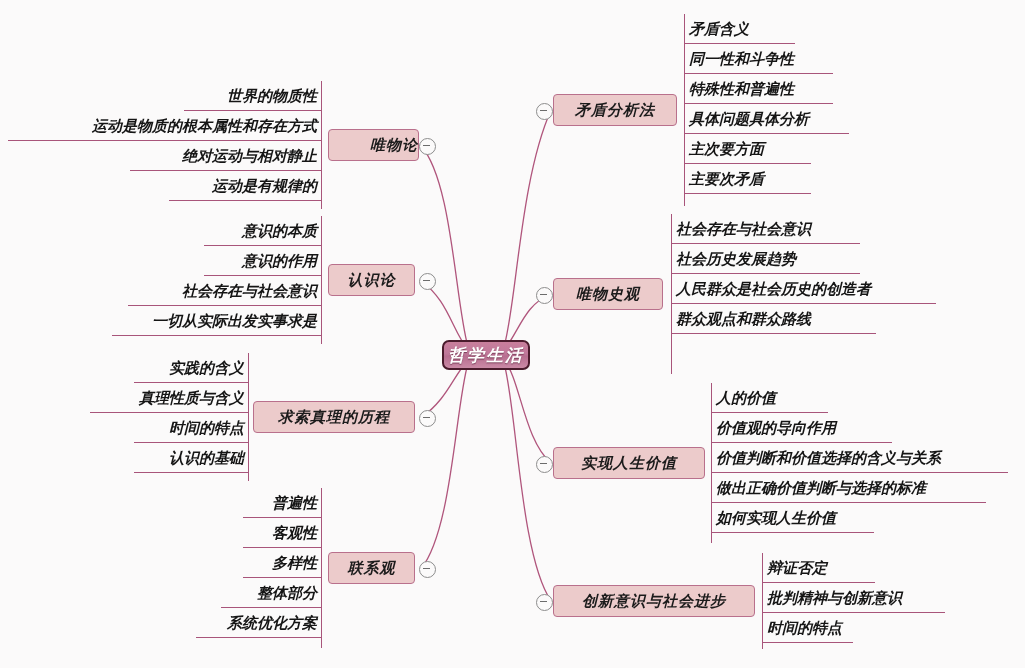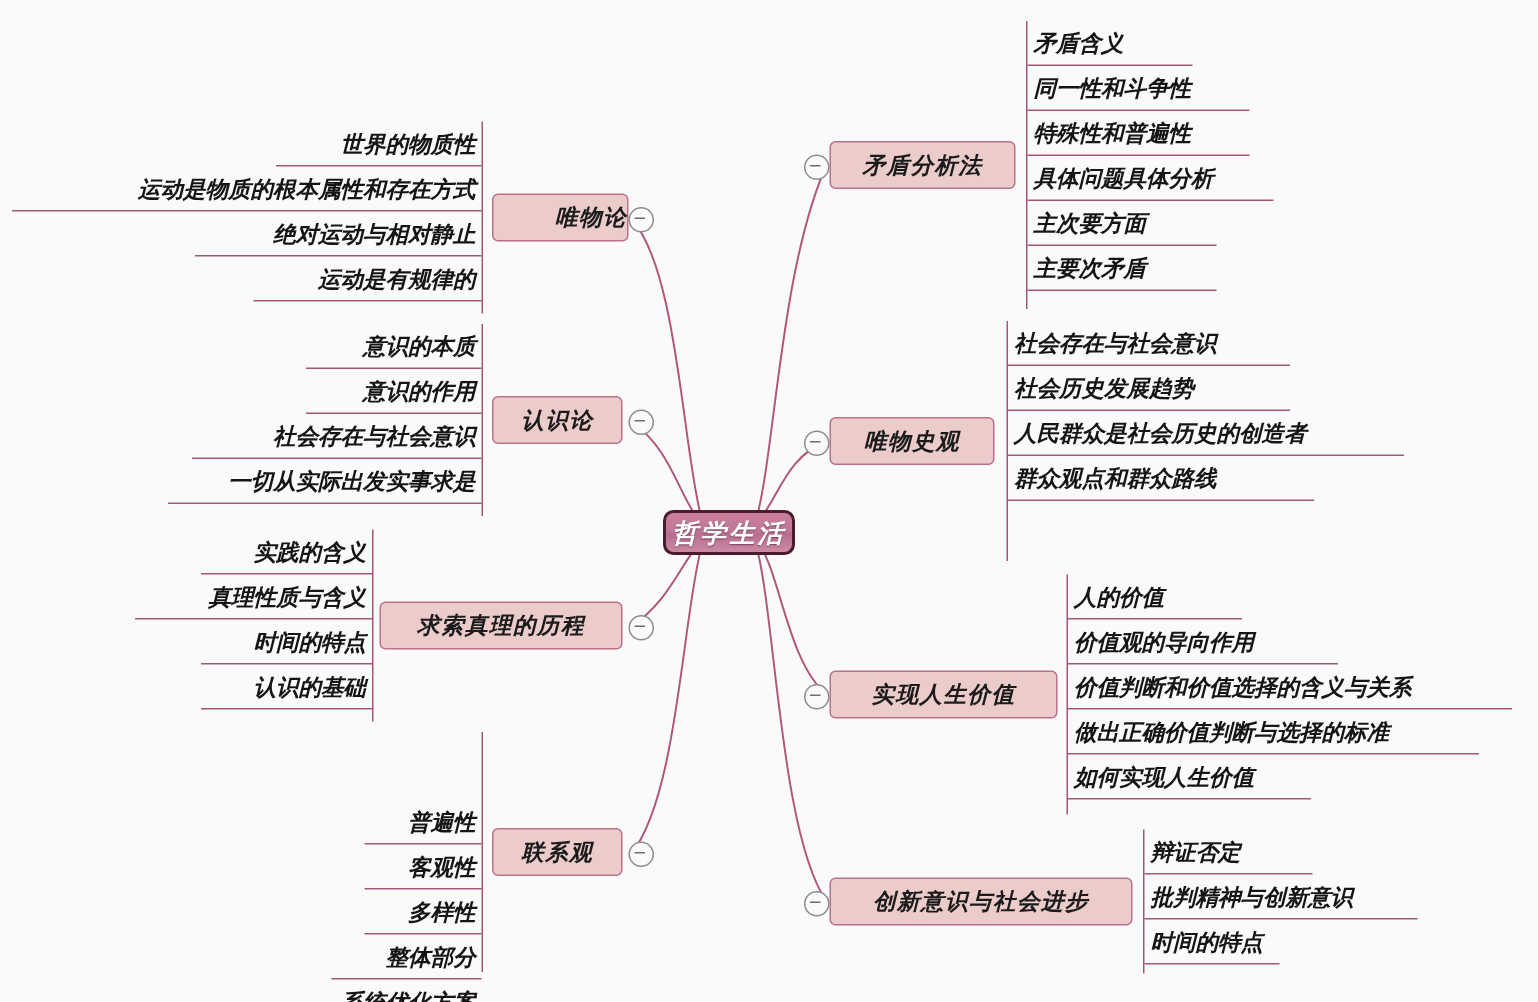--- a/index.html
+++ b/index.html
@@ -174,21 +174,21 @@
     <div class="leaf" style="margin-left:54px;">时间的特点</div>
     <div class="leaf" style="margin-left:54px;">认识的基础</div>
   </div>
   <div class="branch-node" style="left:253px; top:401px; width:162px; height:32px;justify-content:center;">
     <span>求索真理的历程</span>
   </div>
   <div class="toggle" style="left:419px; top:410px;"></div>
 
   <div class="leaf-group left" style="left:188px; top:488px; width:133px;">
     <div class="spine left" style="height:160px;"></div>
-    <div class="leaf" style="margin-left:55px;margin-top:45px;">普遍性</div>
+    <div class="leaf" style="margin-left:55px;">普遍性</div>
     <div class="leaf" style="margin-left:55px;">客观性</div>
     <div class="leaf" style="margin-left:55px;">多样性</div>
     <div class="leaf" style="margin-left:33px;">整体部分</div>
     <div class="leaf" style="margin-left:8px;">系统优化方案</div>
   </div>
   <div class="branch-node" style="left:328px; top:552px; width:87px; height:32px;">
     <span>联系观</span>
   </div>
   <div class="toggle" style="left:419px; top:561px;"></div>
 

